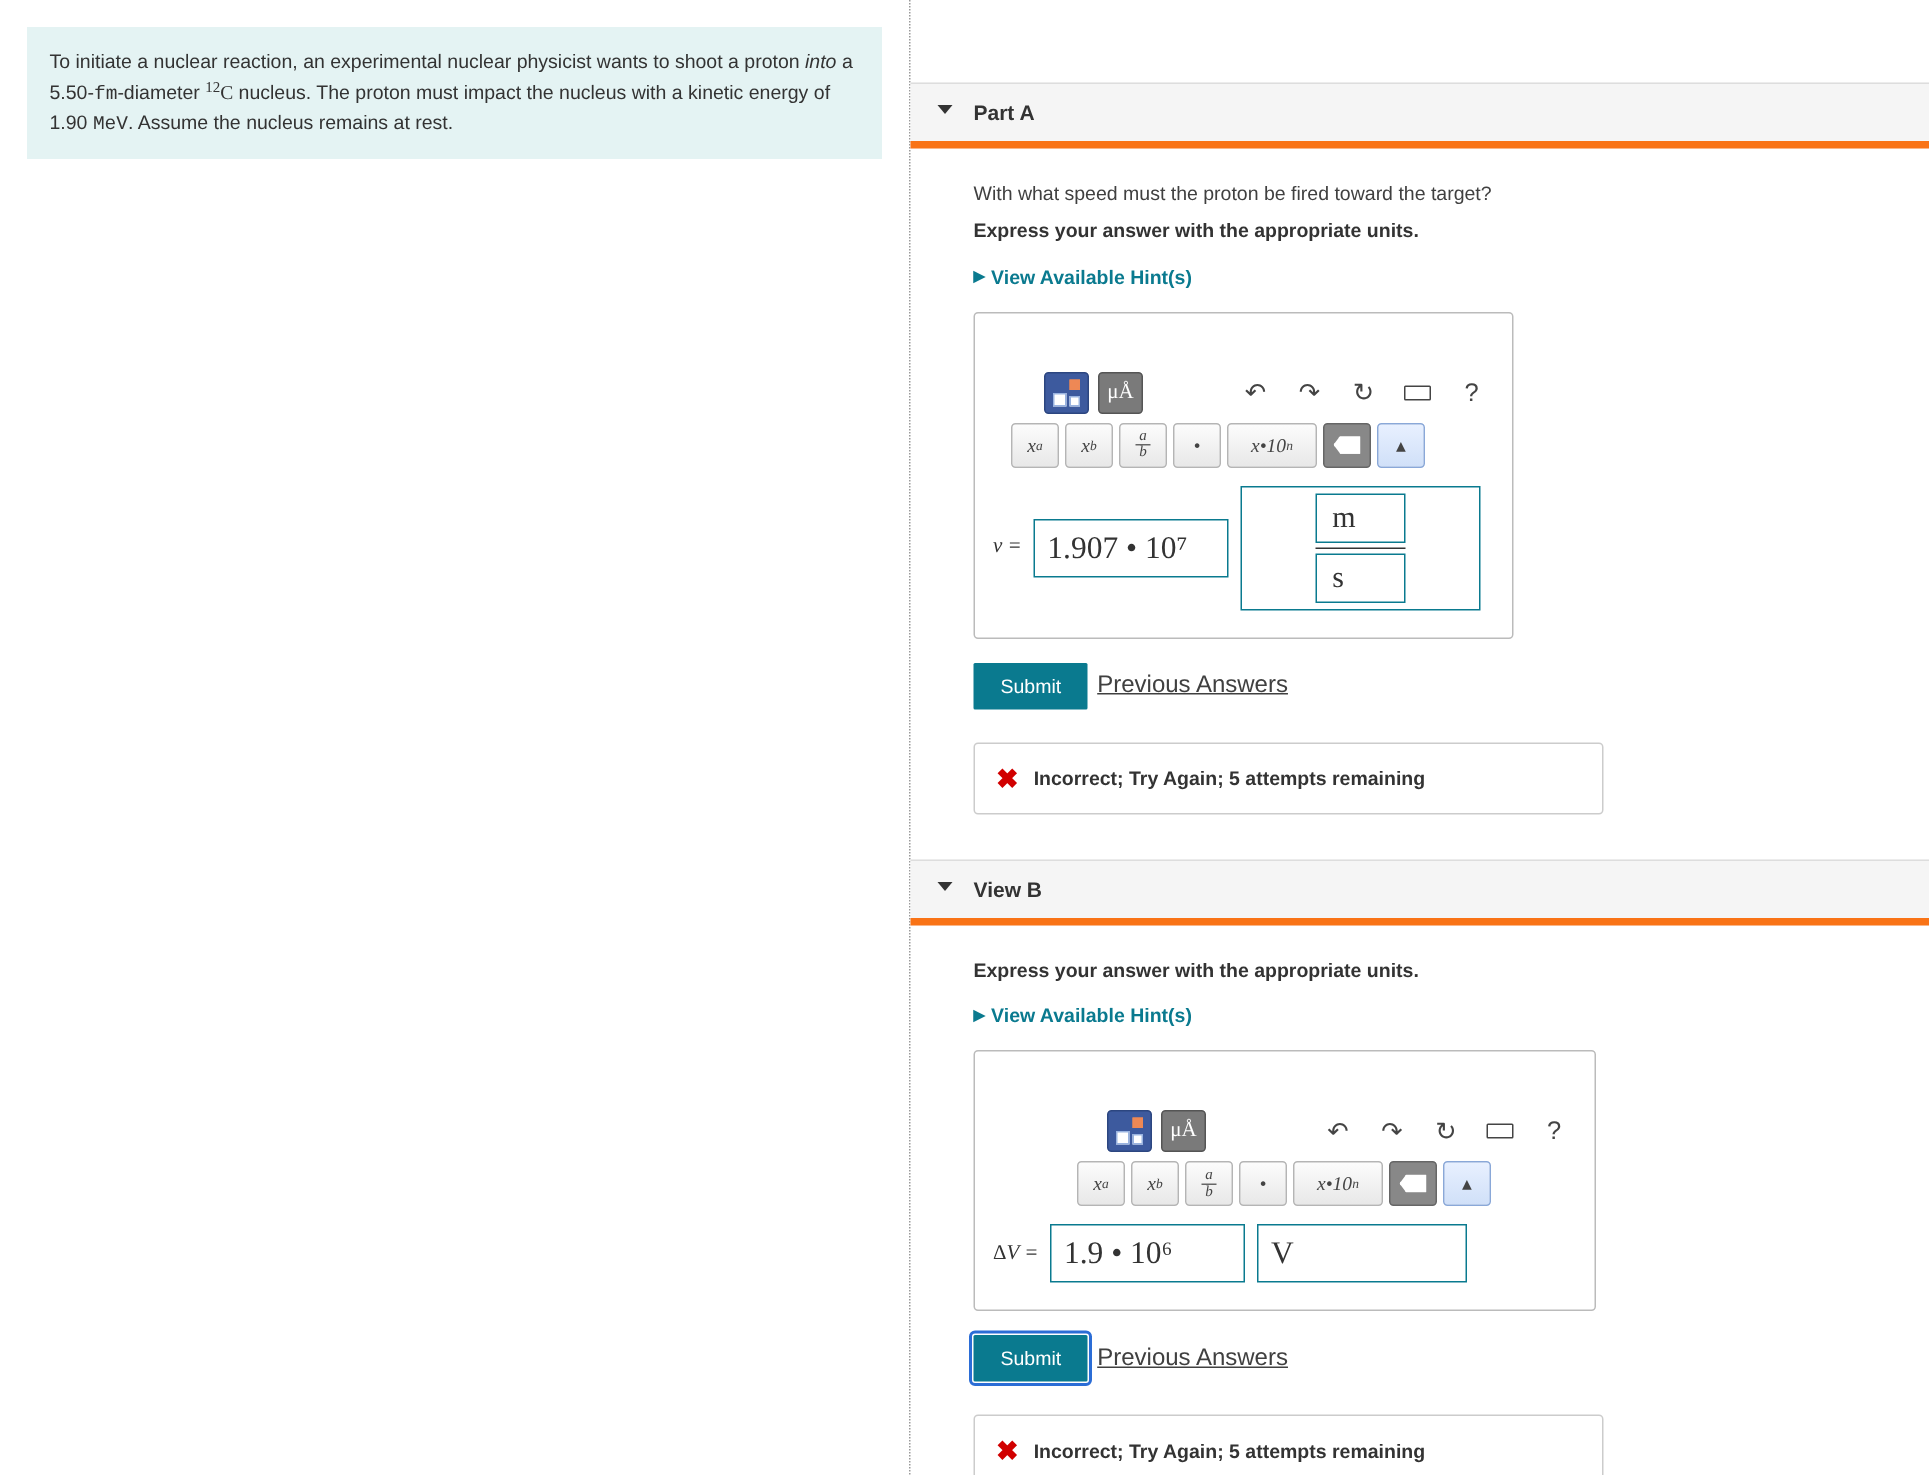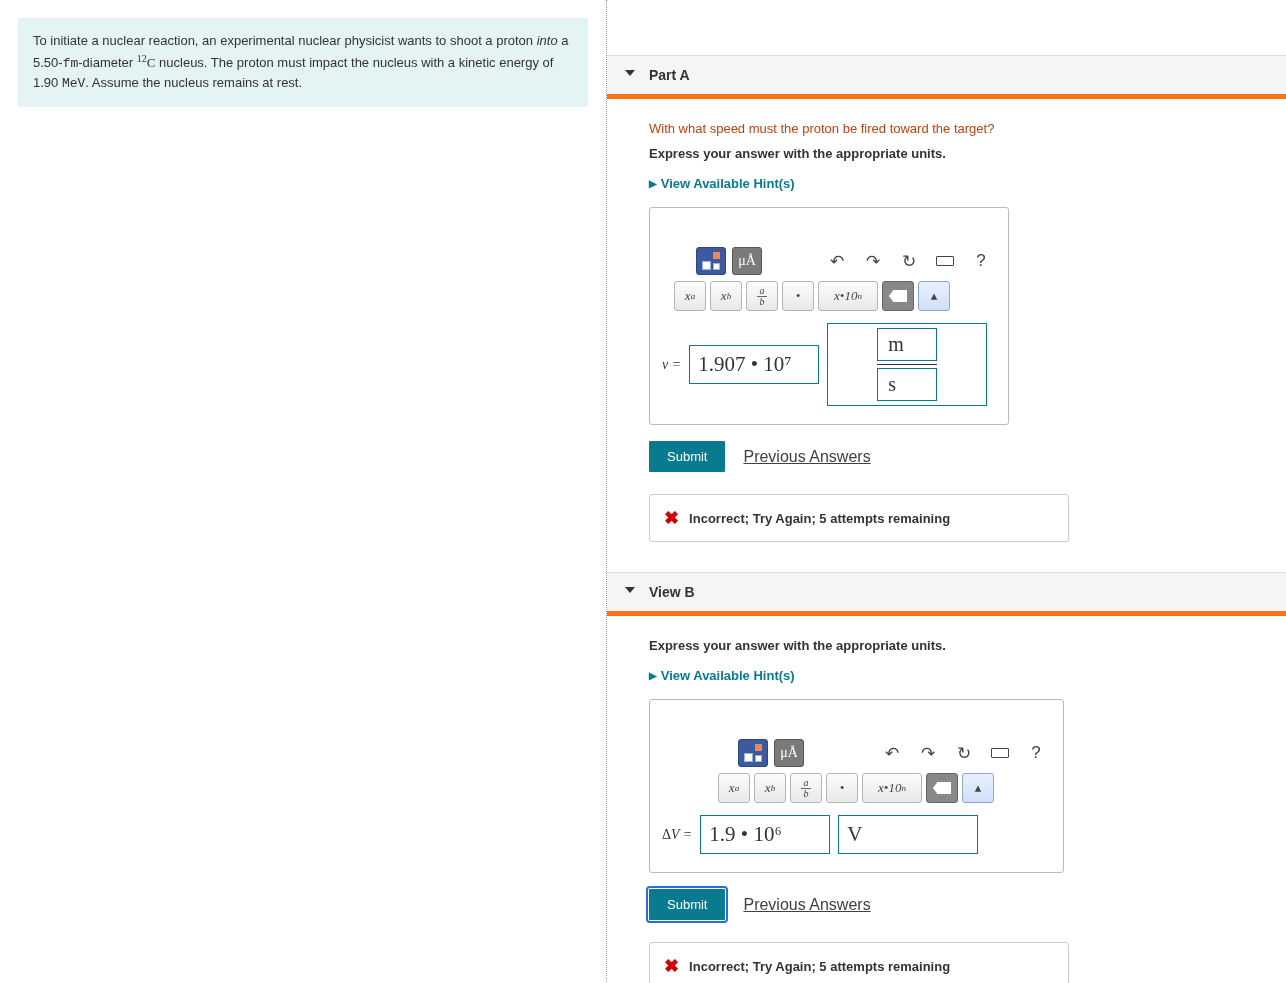--- a/index.html
+++ b/index.html
@@ -7,21 +7,21 @@
 .left-panel { width: 607px; padding: 0; border-right: 1px dotted #999; min-height: 983px; }
 .problem-box { background: #e4f3f3; padding: 13px 15px; margin: 18px 18px 0 18px; font-size: 13px; line-height: 1.5; color: #333; }
 .problem-box i { font-style: italic; }
 .nucname { font-family: 'Times New Roman', serif; }
 .superscript { vertical-align: super; font-size: 10px; font-family: 'Times New Roman', serif; }
 .unit { font-family: Liberation Mono, monospace; }
 .right-panel { flex: 1; padding-top: 55px; }
 .part-header { background: #f5f5f5; border-top: 1px solid #ddd; border-bottom: 5px solid #f97316; padding: 11px 0 11px 42px; position: relative; font-weight: bold; font-size: 14px; }
 .part-header .caret { position: absolute; left: 18px; top: 14px; width: 0; height: 0; border-left: 5px solid transparent; border-right: 5px solid transparent; border-top: 6px solid #333; }
 .part-body { padding: 22px 0 30px 42px; }
-.question-text { font-size: 13px; color: #c2410c; margin-bottom: 10px; }
+.question-text { font-size: 13px; color: #404040; margin-bottom: 10px; }
 .instruction { font-weight: bold; font-size: 13px; margin-bottom: 14px; }
 .hints-link { color: #0a7a8f; font-weight: bold; font-size: 13px; cursor: pointer; display: inline-flex; align-items: center; gap: 4px; margin-bottom: 16px; }
 .hints-link::before { content: "▶"; font-size: 10px; }
 .answer-box { border: 1px solid #bbb; border-radius: 3px; padding: 10px 12px 18px 12px; width: 360px; background: #fff; }
 .answer-box.wide { width: 415px; }
 .toolbar1 { display: flex; align-items: center; gap: 6px; margin: 4px 0 6px 34px; }
 .toolbar1 .spacer { flex: 1; }
 .tb-btn { width: 30px; height: 28px; border-radius: 3px; display: flex; align-items: center; justify-content: center; font-size: 14px; cursor: pointer; margin-top: 25px; }
 .tb-btn.primary { background: #3d5a9e; border: 1px solid #2c4680; color: #fff; }
 .tb-btn.gray { background: #7a7a7a; border: 1px solid #555; color: #fff; font-family: 'Times New Roman', serif; }
@@ -38,21 +38,21 @@
 .tb2-btn.frac .line { width: 10px; height: 1px; background: #666; }
 .tb2-btn.dark { background: #888; border-color:#666; color:#fff;}
 .tb2-btn.blue { background: linear-gradient(#e8f0ff,#d0e0f8); border-color:#8aa8d8;}
 .answer-row { display: flex; align-items: center; gap: 8px; }
 .var-label { font-family: 'Times New Roman', serif; font-style: italic; font-size: 14px; color:#333;}
 .value-input { border: 1px solid #0a7a8f; padding: 6px 8px; font-family: Georgia, serif; font-size: 21px; color: #333; min-width: 130px; }
 .unit-frac-box { border: 1px solid #0a7a8f; padding: 4px 22px; display:flex; flex-direction:column; align-items:center; min-width:160px;}
 .unit-frac-box .num, .unit-frac-box .den { font-family: 'Times New Roman', serif; font-size: 20px; padding: 4px 10px; border:1px solid #0a7a8f; min-width:60px; text-align:left;}
 .unit-frac-box .fline { width: 60px; height: 1px; background: #333; margin: 3px 0; }
 .unit-input { border: 1px solid #0a7a8f; padding: 6px 8px; font-family: 'Times New Roman', serif; font-size: 21px; min-width: 140px; }
-.submit-row { display: flex; align-items: center; gap: 18px; margin-top: 16px; }
+.submit-row { display: flex; align-items: center; gap: 6px; margin-top: 16px; }
 .submit-btn { background: #0a7a8f; color: #fff; border: none; padding: 8px 18px; font-size: 13px; cursor: pointer; border-radius: 1px; }
 .submit-btn.focused { outline: 2px solid #2b6dd6; outline-offset: 1px; }
 .prev-link { color: #404040; text-decoration: underline; font-size: 16px; cursor: pointer; text-align: center; }
 .feedback-box { border: 1px solid #ccc; border-radius: 3px; padding: 12px 14px; margin-top: 22px; width: 420px; display: flex; align-items: center; gap: 10px; font-weight: bold; font-size: 13px; }
 .feedback-box .x-icon { color: #d10000; font-size: 18px; font-weight: bold; }
 .keybd-mini{width:18px;height:10px;border:1px solid currentColor;display:inline-block;border-radius:1px;}
 .backspace-icon{width:18px;height:12px;border:1px solid currentColor;position:relative;display:inline-block;background:currentColor;clip-path:polygon(25% 0,100% 0,100% 100%,25% 100%,0 50%);}
 .backspace-icon::after{content:"×";position:absolute;color:#fff;right:2px;top:-4px;font-size:11px;}
 </style>
 </head>

